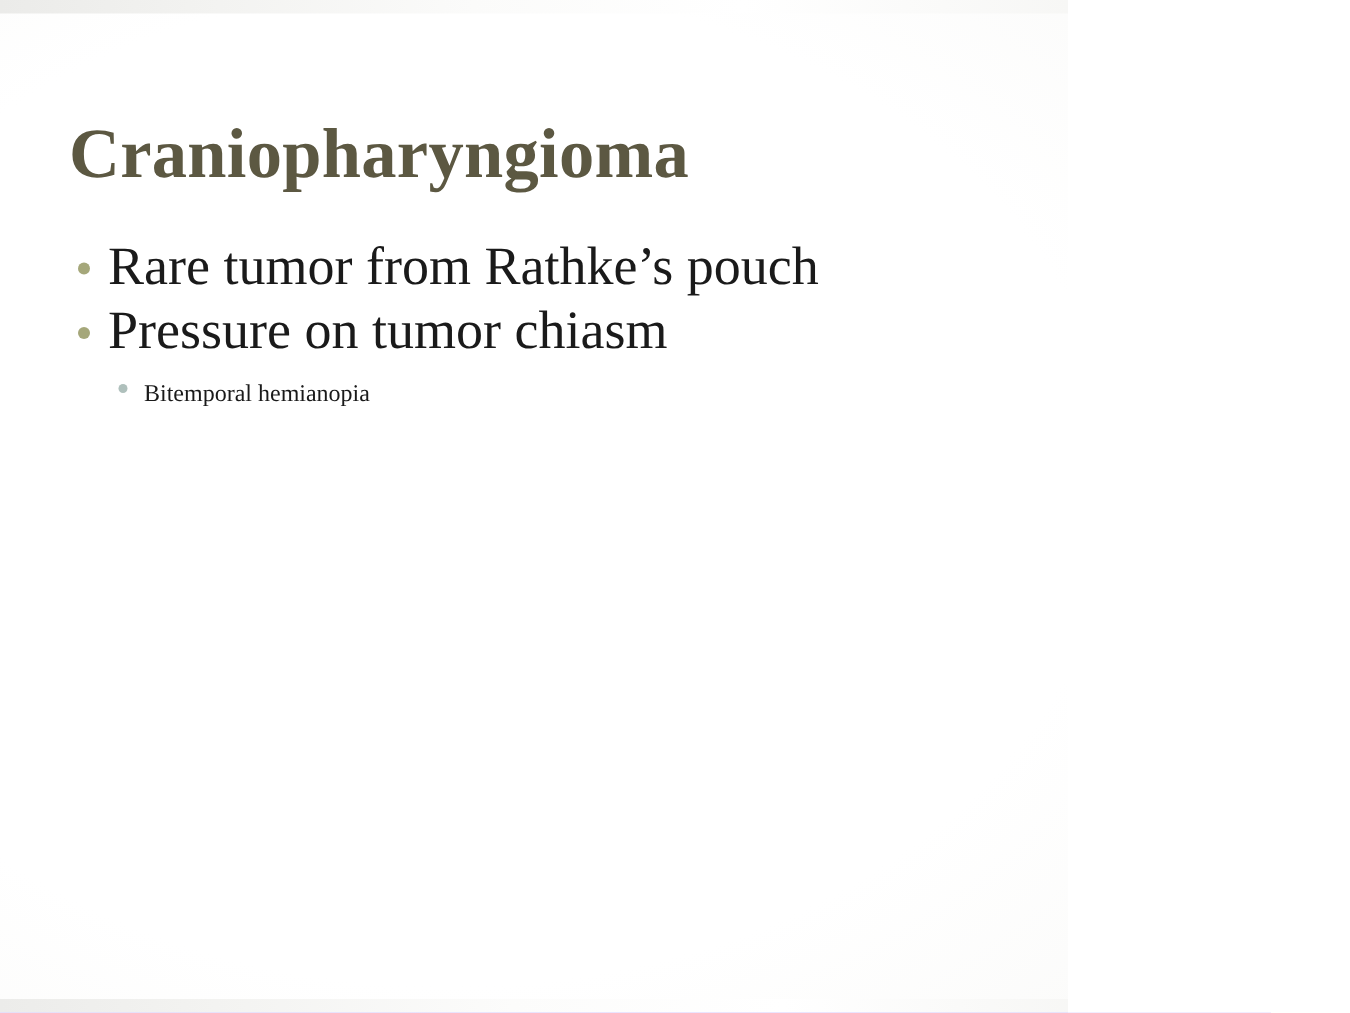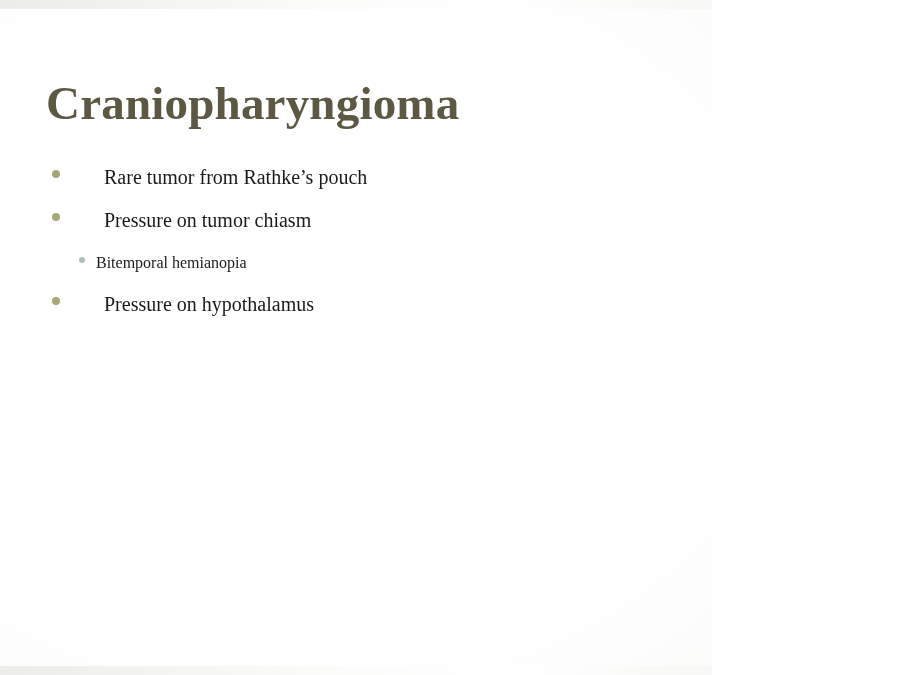--- a/index.html
+++ b/index.html
@@ -97,24 +97,23 @@
     left: 46px;
     top: 156px;
     width: 770px;
   }
   .bullet-row {
     display: flex;
     align-items: baseline;
     color: #1a1a1a;
   }
   .bullet-row.level-1 {
-    font-size: 20px;
+    font-size: 36px;
     line-height: 43px;
     padding-left: 6px;
-    gap: 32px;
   }
   .bullet-row.level-2 {
     font-size: 16px;
     line-height: 41px;
     padding-left: 33px;
   }
 
   .bullet-mark {
     flex: 0 0 auto;
     display: inline-block;
@@ -167,20 +166,16 @@
     <div class="bullet-row level-1">
       <span class="bullet-mark"></span>
       <span class="bullet-text">Pressure on tumor chiasm</span>
     </div>
 
     <div class="bullet-row level-2">
       <span class="bullet-mark"></span>
       <span class="bullet-text">Bitemporal hemianopia</span>
     </div>
 
-    <div class="bullet-row level-1">
-      <span class="bullet-mark"></span>
-      <span class="bullet-text">Pressure on hypothalamus</span>
-    </div>
 
 
   </div>
 </div>
 
 </body></html>

